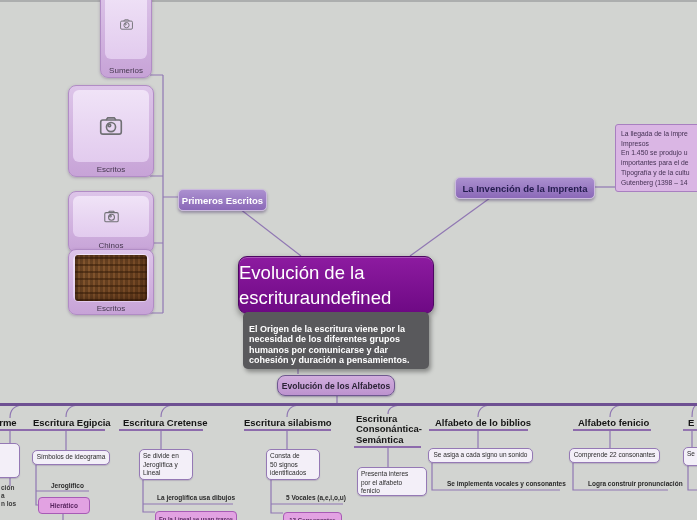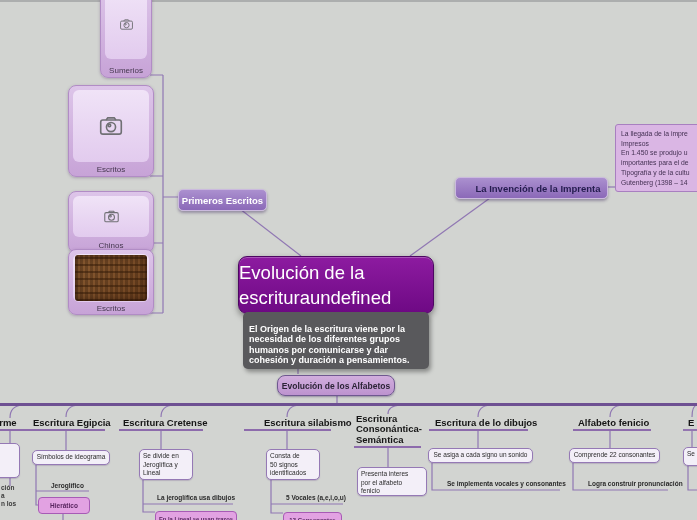--- a/index.html
+++ b/index.html
@@ -149,42 +149,42 @@
 
   <div class="imgnode" style="left:68px;top:249px;width:84px;height:64px;">
     <div class="ph" style="top:4px;height:48px;">
       <div class="greek" style="width:72px;height:46px;"></div>
     </div>
     <div class="cap" style="bottom:1px;">Escritos</div>
   </div>
 
   <div class="btn" style="left:178px;top:189px;width:87px;height:20px;color:#ffffff;text-align:right;">Primeros Escritos</div>
 
-  <div class="btn" style="left:455px;top:177px;width:138px;height:20px;color:#241c4e;padding-left:13px;">La Invención de la Imprenta</div>
+  <div class="btn" style="left:455px;top:177px;width:138px;height:20px;color:#241c4e;">La Invención de la Imprenta</div>
 
   <div class="note" style="left:615px;top:124px;width:118px;height:58px;">La llegada de la impre
 Impresos
 En 1.450 se produjo u
 importantes para el de
 Tipografía y de la cultu
 Gutenberg (1398 – 14</div>
 
   <div class="central" style="left:238px;top:256px;width:194px;height:56px;">Evolución de la escrituraundefined</div>
   <div class="desc" style="left:243px;top:312px;width:174px;height:33px;">El Origen de la escritura viene por la necesidad de los diferentes grupos humanos por comunicarse y dar cohesión y duración a pensamientos.</div>
 
   <div class="alfnode" style="left:277px;top:375px;width:116px;height:19px;">Evolución de los Alfabetos</div>
 
   <div class="hdr" style="left:-80px;top:417px;">Escritura Cuneiforme</div>
   <div class="hdr" style="left:33px;top:417px;">Escritura Egipcia</div>
   <div class="hdr" style="left:123px;top:417px;">Escritura Cretense</div>
-  <div class="hdr" style="left:264px;top:417px;">Escritura silabismo</div>
+  <div class="hdr" style="left:244px;top:417px;">Escritura silabismo</div>
   <div class="hdr multi" style="left:356px;top:414px;">Escritura
 Consonántica-
 Semántica</div>
-  <div class="hdr" style="left:435px;top:417px;">Escritura de lo dibujos</div>
+  <div class="hdr" style="left:435px;top:417px;">Alfabeto de lo biblios</div>
   <div class="hdr" style="left:578px;top:417px;">Alfabeto fenicio</div>
   <div class="hdr" style="left:688px;top:417px;">E</div>
 
   <div class="sbox" style="left:-102px;top:443px;width:114px;height:29px;"></div>
   <div class="sbox center" style="left:32px;top:450px;width:72px;height:13px;">Símbolos de ideograma</div>
   <div class="sbox" style="left:139px;top:449px;width:46px;height:25px;">Se divide en
 Jeroglífica y
 Lineal</div>
   <div class="sbox" style="left:266px;top:449px;width:46px;height:25px;">Consta de
 50  signos

